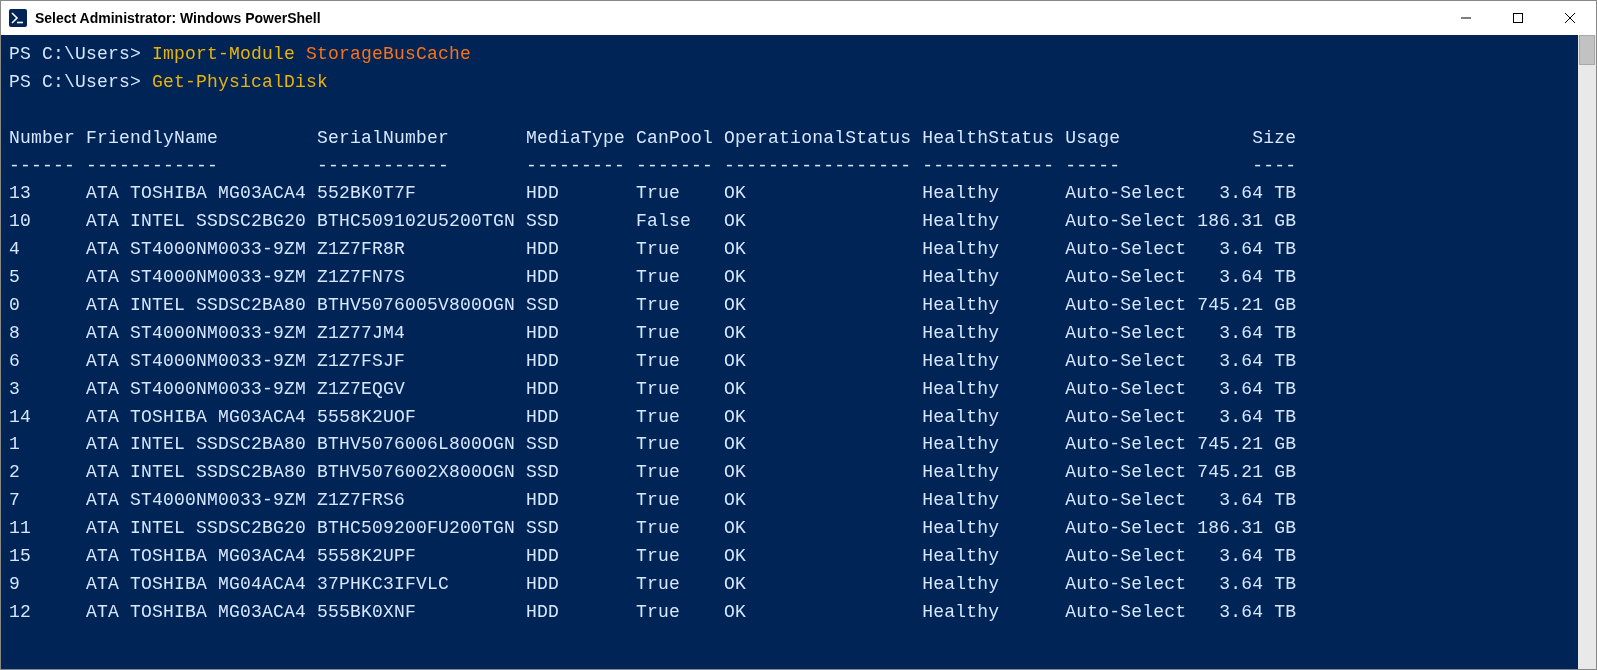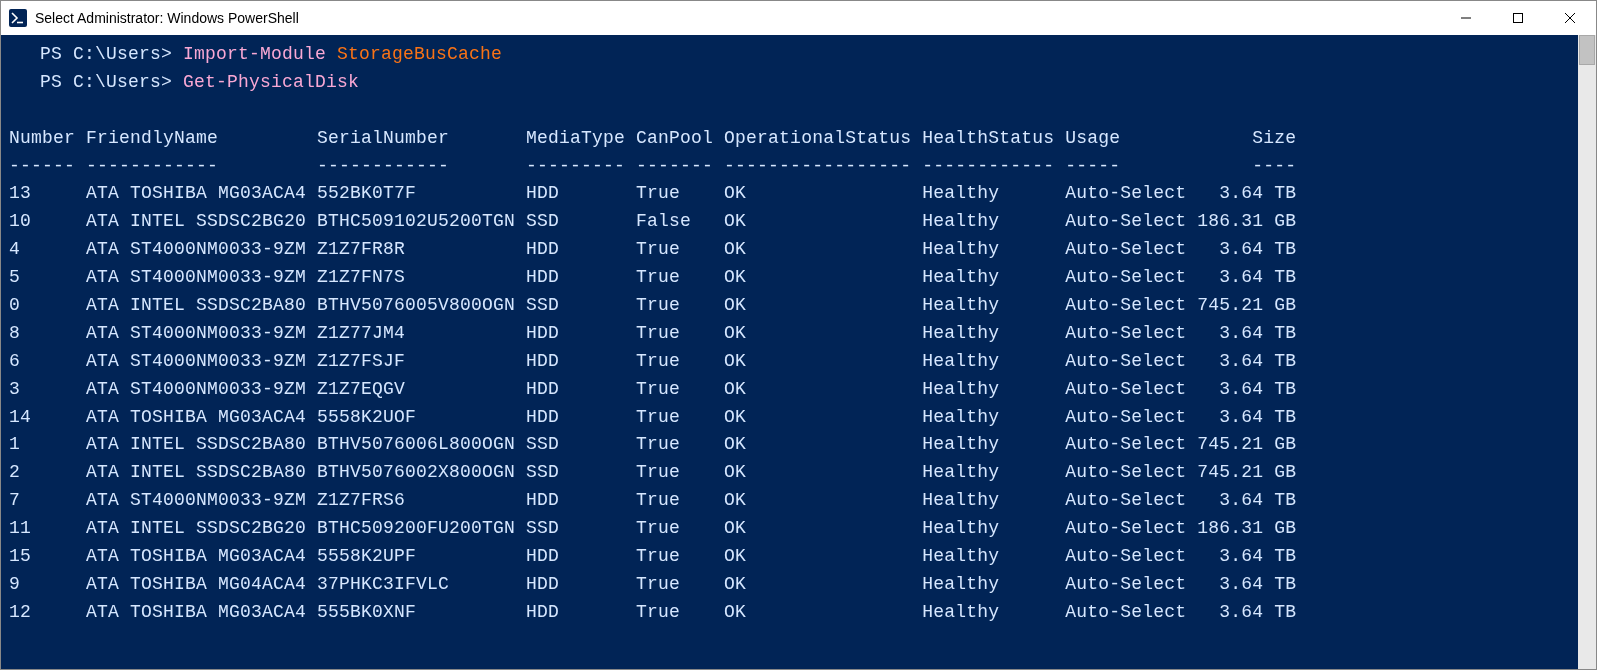--- a/index.html
+++ b/index.html
@@ -30,21 +30,21 @@
     user-select: none;
   }
   .titlebar .icon {
     width: 18px;
     height: 18px;
     margin-right: 8px;
     display: inline-flex;
     align-items: center;
     justify-content: center;
   }
-  .titlebar .title { flex: 0 0 auto; }
+  .titlebar .title { flex: 0 0 auto; font-weight: bold; }
   .titlebar .spacer { flex: 1; }
   .win-btn {
     width: 52px;
     height: 34px;
     display: flex;
     align-items: center;
     justify-content: center;
     font-family: "Segoe UI Symbol", sans-serif;
     font-size: 13px;
     color: #000;
@@ -73,22 +73,22 @@
   }
   .scrollbar .thumb {
     position: absolute;
     top: 0;
     left: 1px;
     right: 1px;
     height: 30px;
     background: #c2c2c2;
     border: 1px solid #a8a8a8;
   }
-  .cmd { color: #f9a8d4; }
-  .prompt { color: #d6e7ff; margin-left: 31px; }
+  .cmd { color: #eab308; }
+  .prompt { color: #d6e7ff; }
   .arg { color: #f97316; }
 </style>
 </head>
 <body>
 
 <div class="window">
   <div class="titlebar">
     <span class="icon">
       <svg width="18" height="18" viewBox="0 0 18 18">
         <rect x="0" y="0" width="18" height="18" rx="2" fill="#012456"></rect>

